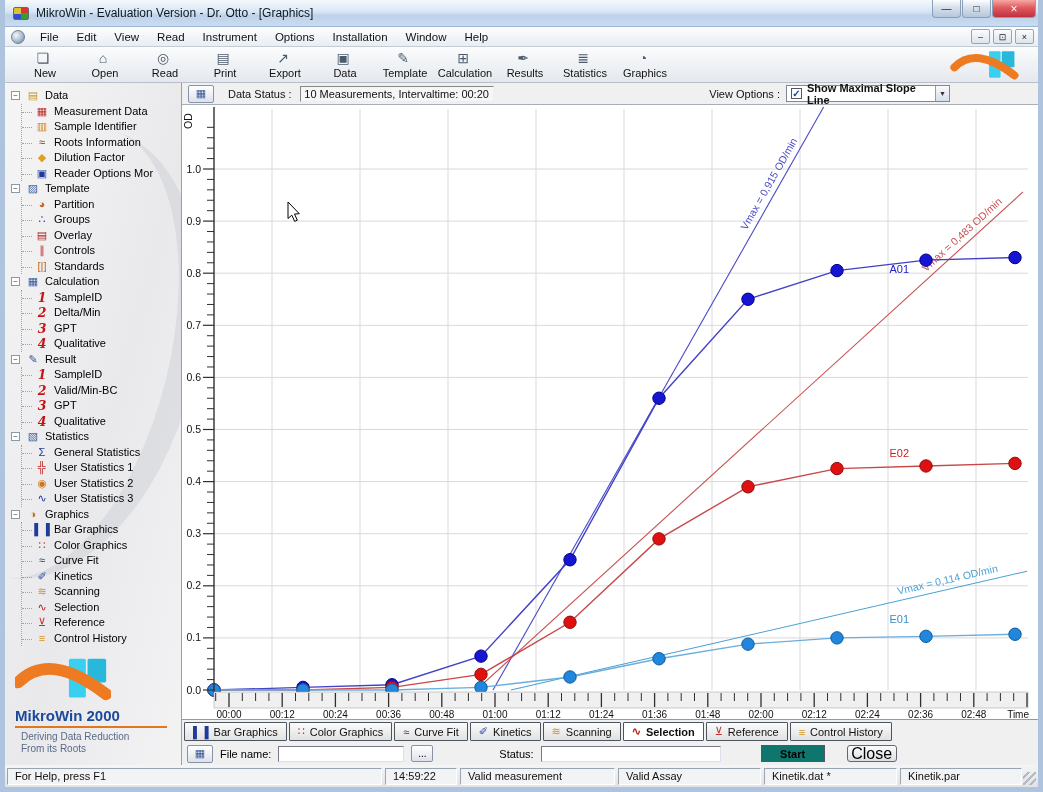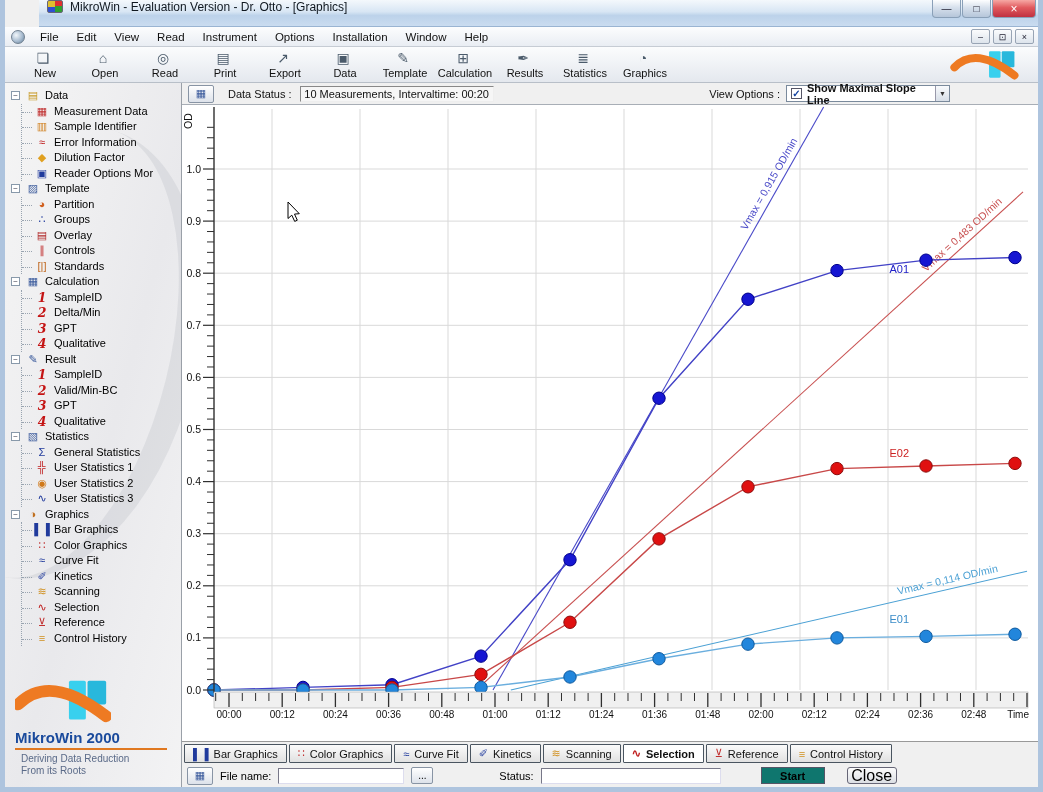--- a/index.html
+++ b/index.html
@@ -3,22 +3,22 @@
 <meta charset="utf-8">
 <style>
   * { box-sizing: border-box; margin: 0; padding: 0; }
   html,body { width:1043px; height:792px; overflow:hidden;
     font-family:"Liberation Sans",sans-serif; background:#8aa8c8; }
   .window { width:1043px; height:792px; display:flex; flex-direction:column;
     border-left:5px solid #aec4de; border-right:5px solid #aec4de; border-bottom:5px solid #aec4de;
     background:#f0f0f0; }
 
   
-  .titlebar { height:37px; flex:0 0 26px; display:flex; padding:0 2px 0 8px;
-    background:linear-gradient(#f4f8fc,#d8e6f4 45%,#bcd2ea 60%,#cadcf0); border-bottom:1px solid #9ab4d2;margin-left:34px; }
+  .titlebar { height:37px; flex:0 0 26px; display:flex; align-items:center; padding:0 2px 0 8px;
+    background:linear-gradient(#f4f8fc,#d8e6f4 45%,#bcd2ea 60%,#cadcf0); border-bottom:1px solid #9ab4d2; }
   .app-icon { width:16px; height:13px; border:1px solid #667; border-radius:2px; margin-right:7px;
     background:conic-gradient(#e03030 0 25%, #30a030 0 50%, #3050d0 0 75%, #e0c030 0); }
   .title-text { font-size:12px; color:#101820; }
   .tb-buttons { margin-left:auto; display:flex; align-items:flex-start; height:26px; }
   .tb-btn { width:29px; height:18px; margin-left:1px; border:1px solid #8aa0b8; border-top:none;
     border-radius:0 0 4px 4px; background:linear-gradient(#fdfeff,#d6e0ec 45%,#b6c6da);
     display:flex; align-items:center; justify-content:center; font-size:10px; color:#223; }
   .tb-btn.close { width:44px; background:linear-gradient(#f6a8a4,#e15a5e 45%,#c03040); color:#fff; font-size:12px; }
 
   
@@ -241,21 +241,21 @@
                   <span class="tlabel">Measurement Data</span>
                 </div>
 
                 <div class="trow child">
                   <span class="ticon" style="color: rgb(208, 128, 32);">▥</span>
                   <span class="tlabel">Sample Identifier</span>
                 </div>
 
                 <div class="trow child">
                   <span class="ticon" style="color: rgb(192, 32, 32);">≈</span>
-                  <span class="tlabel">Error Information</span>
+                  <span class="tlabel">Roots Information</span>
                 </div>
 
                 <div class="trow child">
                   <span class="ticon" style="color: rgb(224, 160, 32);">◆</span>
                   <span class="tlabel">Dilution Factor</span>
                 </div>
 
                 <div class="trow child">
                   <span class="ticon" style="color: rgb(32, 58, 156);">▣</span>
                   <span class="tlabel">Reader Options Mor</span>
@@ -733,13 +733,25 @@
         <input class="txt fn-input" value="" style="">
         <div class="browse-btn">...</div>
         <span class="st-label">Status:</span>
         <input class="txt st-input" value="" style="">
         <div class="start-btn" style="background: #0f766e; font-weight: bold;">Start</div>
         <div class="close-btn">Close</div>
       </div>
     </div>
   </div>
 
+  <div class="statusbar">
+    <div style="display:flex;flex:1;gap:3px">
+
+    <div class="sbpanel">For Help, press F1</div>
+        <div class="sbpanel">14:59:22</div>
+        <div class="sbpanel">Valid measurement</div>
+        <div class="sbpanel">Valid Assay</div>
+        <div class="sbpanel">Kinetik.dat *</div>
+        <div class="sbpanel">Kinetik.par</div>
+      </div>
+    <div class="grip"></div>
+  </div>
 </div>
 
 </body></html>

